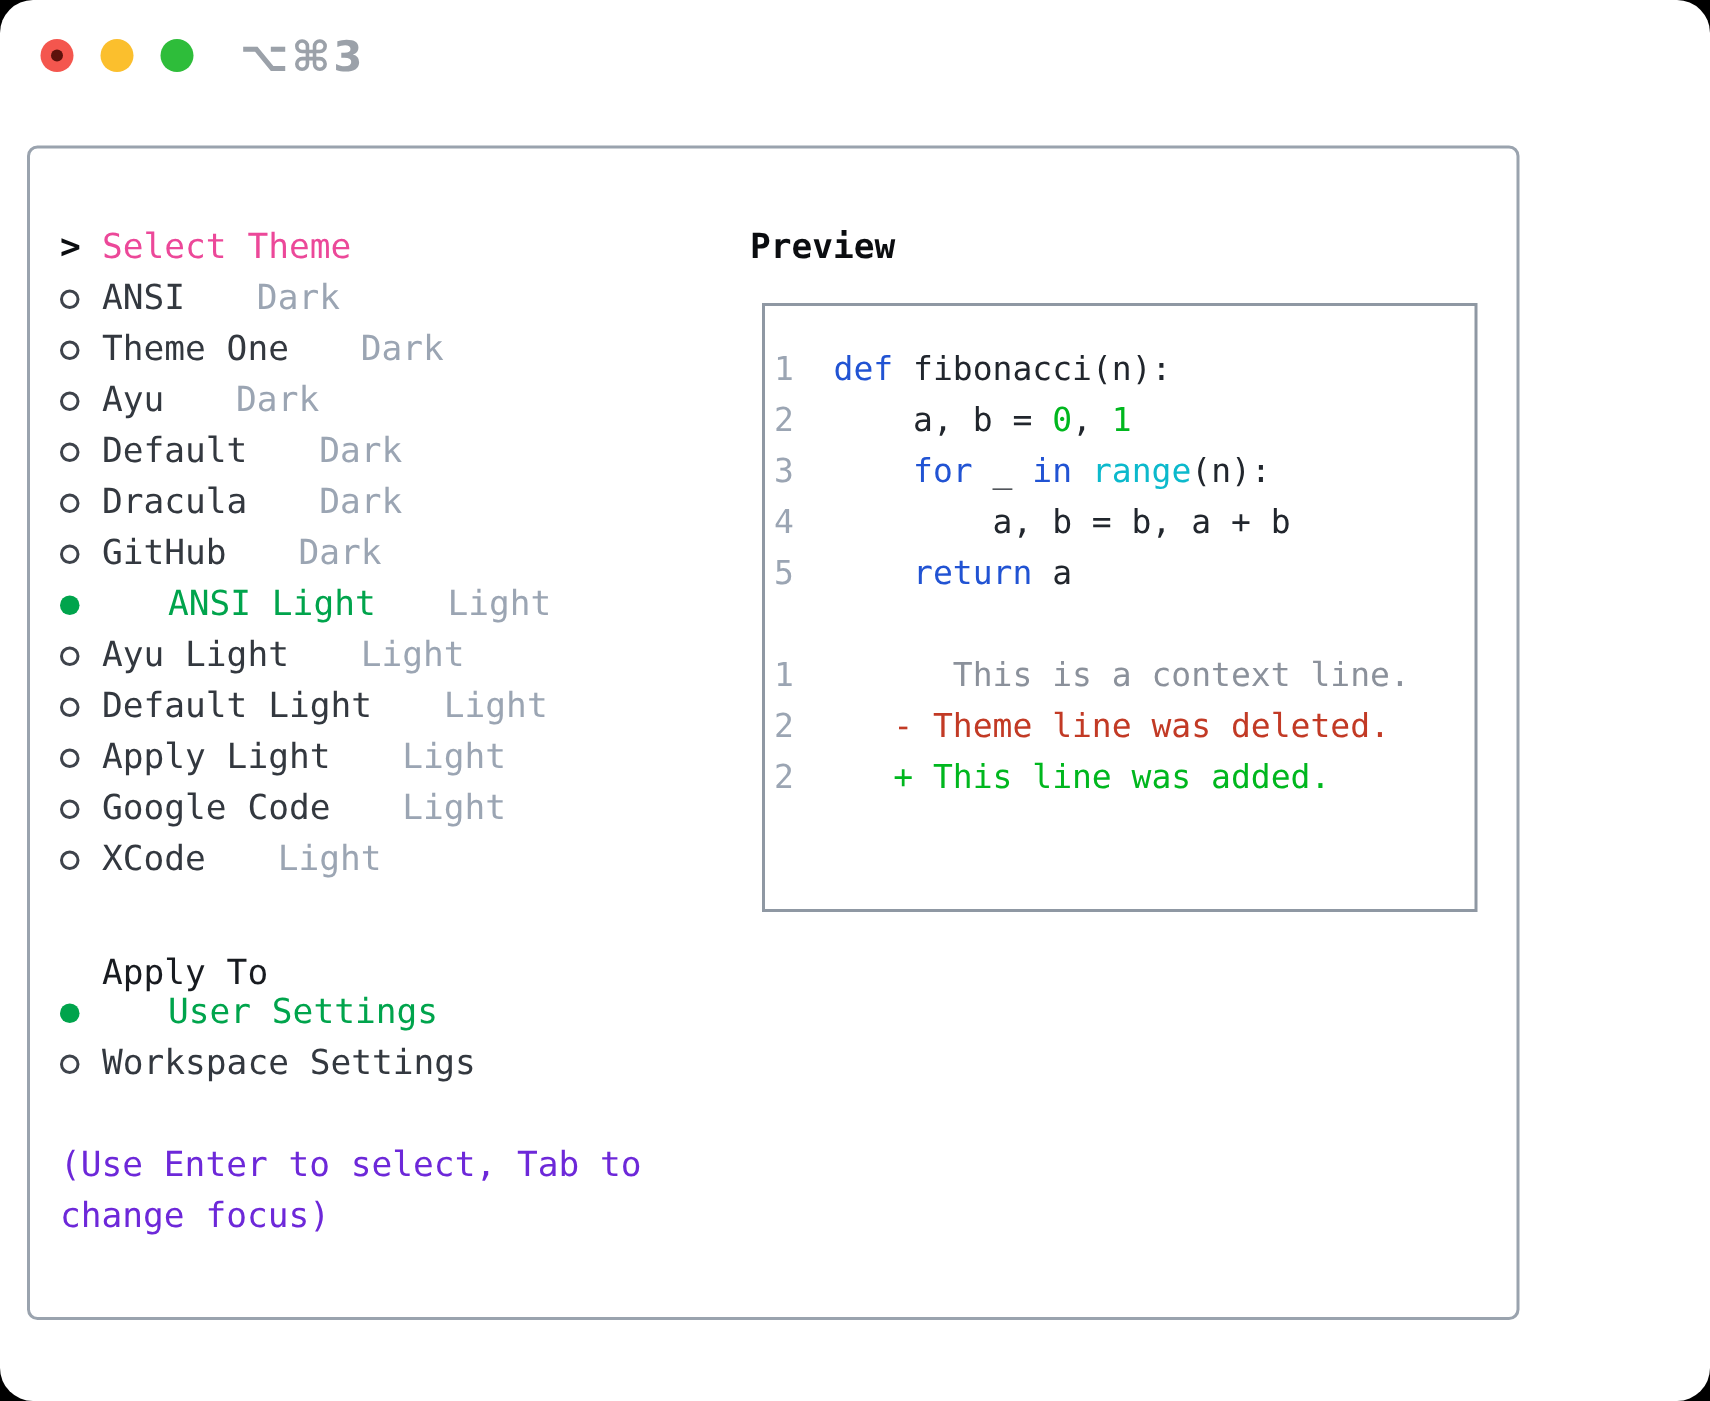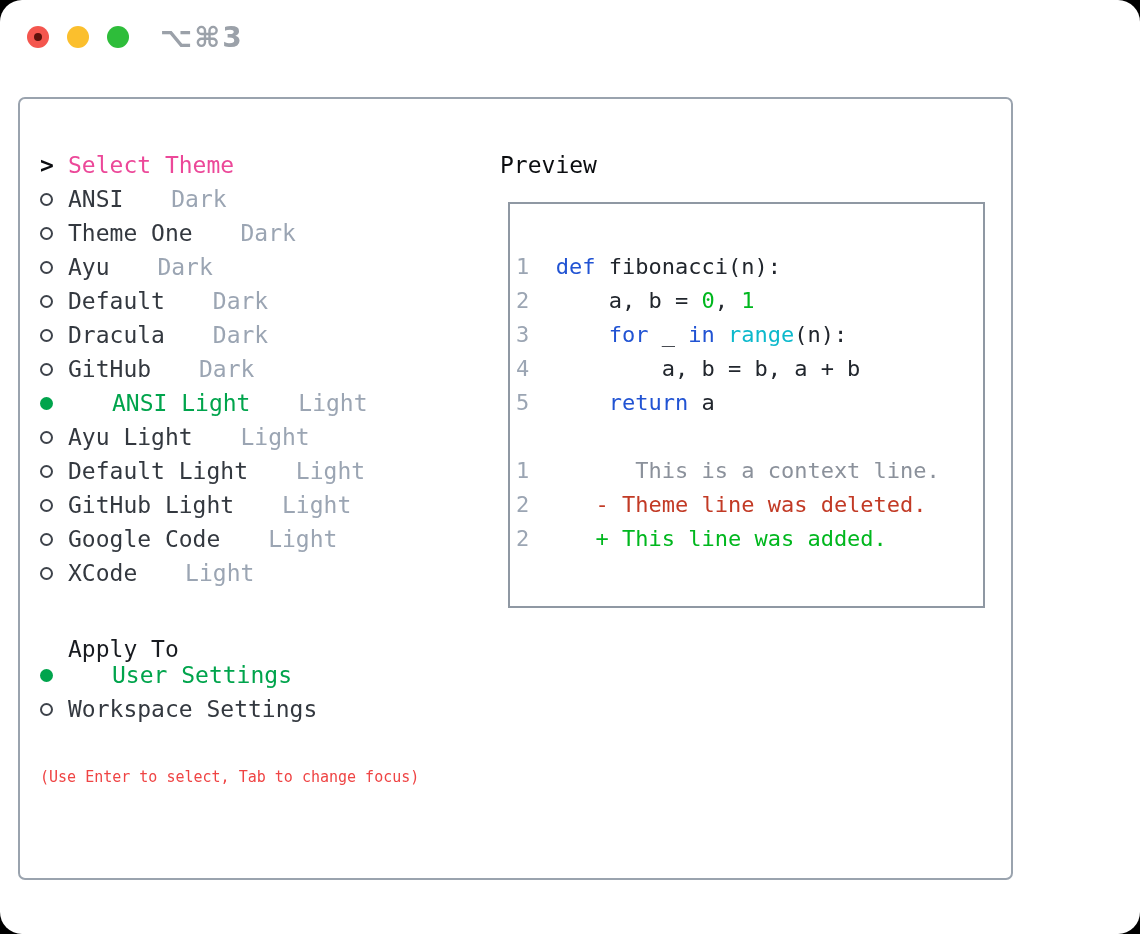--- a/index.html
+++ b/index.html
@@ -37,31 +37,31 @@
     border:2px solid #3e434b;box-sizing:border-box;margin-right:15px;flex:0 0 13px;
   }
   .bullet.filled{border:none;background:var(--sel-green);}
   .bullet-space{display:inline-block;width:28px;flex:0 0 28px;}
   .nm{color:#33383f;}
   .option.selected .nm{color:var(--sel-green);margin-left:44px;}
   .var{color:#9ba5b3;margin-left:34px;}
   .apply-hdr span{color:#181b20;margin-top:16px;}
   .help{
     position:absolute;left:20px;top:661px;width:430px;
-    font-size:15px;line-height:34px;color:#ef4444;
+    font-size:23px;line-height:34px;color:#6d28d9;
   }
   
   .preview-label{
     position:absolute;left:480px;top:49px;height:34px;line-height:34px;
-    font-size:23px;font-weight:normal;color:#0b0d10;
+    font-size:23px;font-weight:bold;color:#0b0d10;
   }
   .preview-box{
     position:absolute;left:488px;top:103px;width:477px;height:406px;
     border:2px solid #8f98a3;box-sizing:border-box;background:#fff;
-    padding:46px 0 0 6px;overflow:hidden;
+    padding:26px 0 0 6px;overflow:hidden;
   }
   .pline{height:34px;line-height:34px;font-size:22px;white-space:pre;}
   .ln{display:inline-block;width:2ch;color:#9ba5b3;}
   .tok.pl{color:#21262d;}
   .tok.kw{color:var(--kw-blue);}
   .tok.fn{color:var(--fn-cyan);}
   .tok.num{color:var(--diff-green);}
   .tok.ctx{color:#8b919b;}
   .tok.del{color:var(--del-red);}
   .tok.add{color:var(--diff-green);}
@@ -87,21 +87,21 @@
       <div id="theme-list">
           <div class="row option"><span class="bullet"></span><span class="nm">ANSI</span><span class="var"> Dark</span></div>
           <div class="row option"><span class="bullet"></span><span class="nm">Theme One</span><span class="var"> Dark</span></div>
           <div class="row option"><span class="bullet"></span><span class="nm">Ayu</span><span class="var"> Dark</span></div>
           <div class="row option"><span class="bullet"></span><span class="nm">Default</span><span class="var"> Dark</span></div>
           <div class="row option"><span class="bullet"></span><span class="nm">Dracula</span><span class="var"> Dark</span></div>
           <div class="row option"><span class="bullet"></span><span class="nm">GitHub</span><span class="var"> Dark</span></div>
           <div class="row option selected"><span class="bullet filled"></span><span class="nm">ANSI Light</span><span class="var"> Light</span></div>
           <div class="row option"><span class="bullet"></span><span class="nm">Ayu Light</span><span class="var"> Light</span></div>
           <div class="row option"><span class="bullet"></span><span class="nm">Default Light</span><span class="var"> Light</span></div>
-          <div class="row option"><span class="bullet"></span><span class="nm">GitHub Light</span><span class="var"> Light</span></div>
+          <div class="row option"><span class="bullet"></span><span class="nm">Apply Light</span><span class="var"> Light</span></div>
           <div class="row option"><span class="bullet"></span><span class="nm">Google Code</span><span class="var"> Light</span></div>
           <div class="row option"><span class="bullet"></span><span class="nm">XCode</span><span class="var"> Light</span></div>
         </div>
       <div class="row blank"></div>
       <div class="row apply-hdr">
         <span class="bullet-space"></span><span>Apply To</span>
       </div>
       <div id="apply-list">
           <div class="row option selected"><span class="bullet filled"></span><span class="nm">User Settings</span></div>
           <div class="row option"><span class="bullet"></span><span class="nm">Workspace Settings</span></div>

